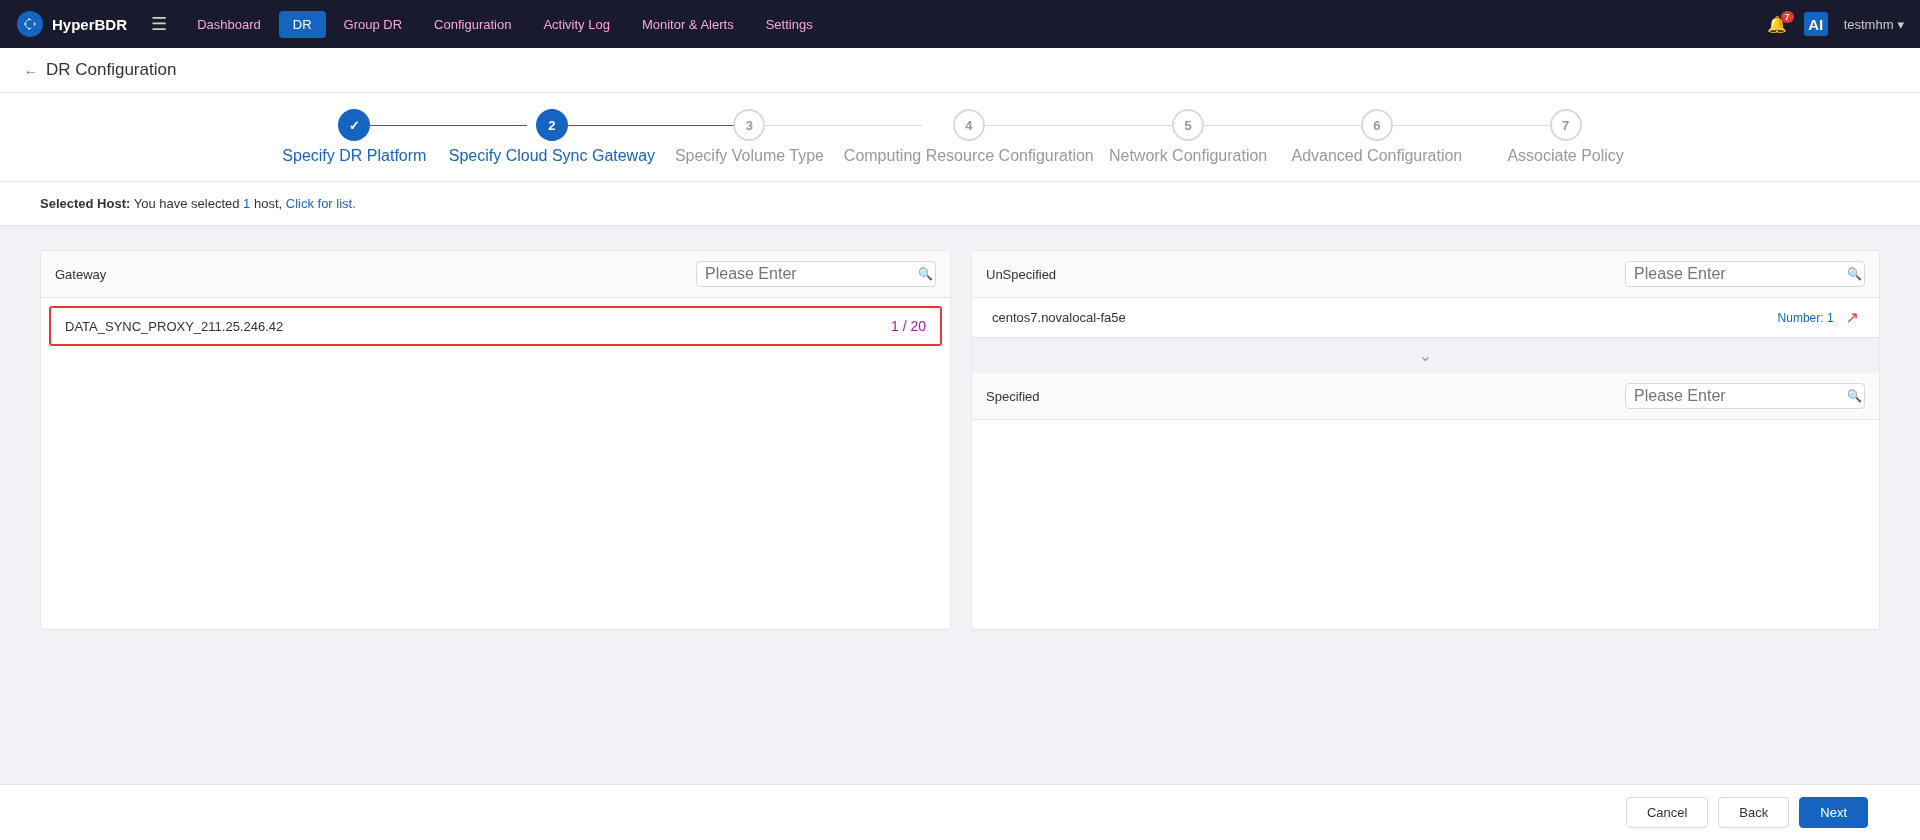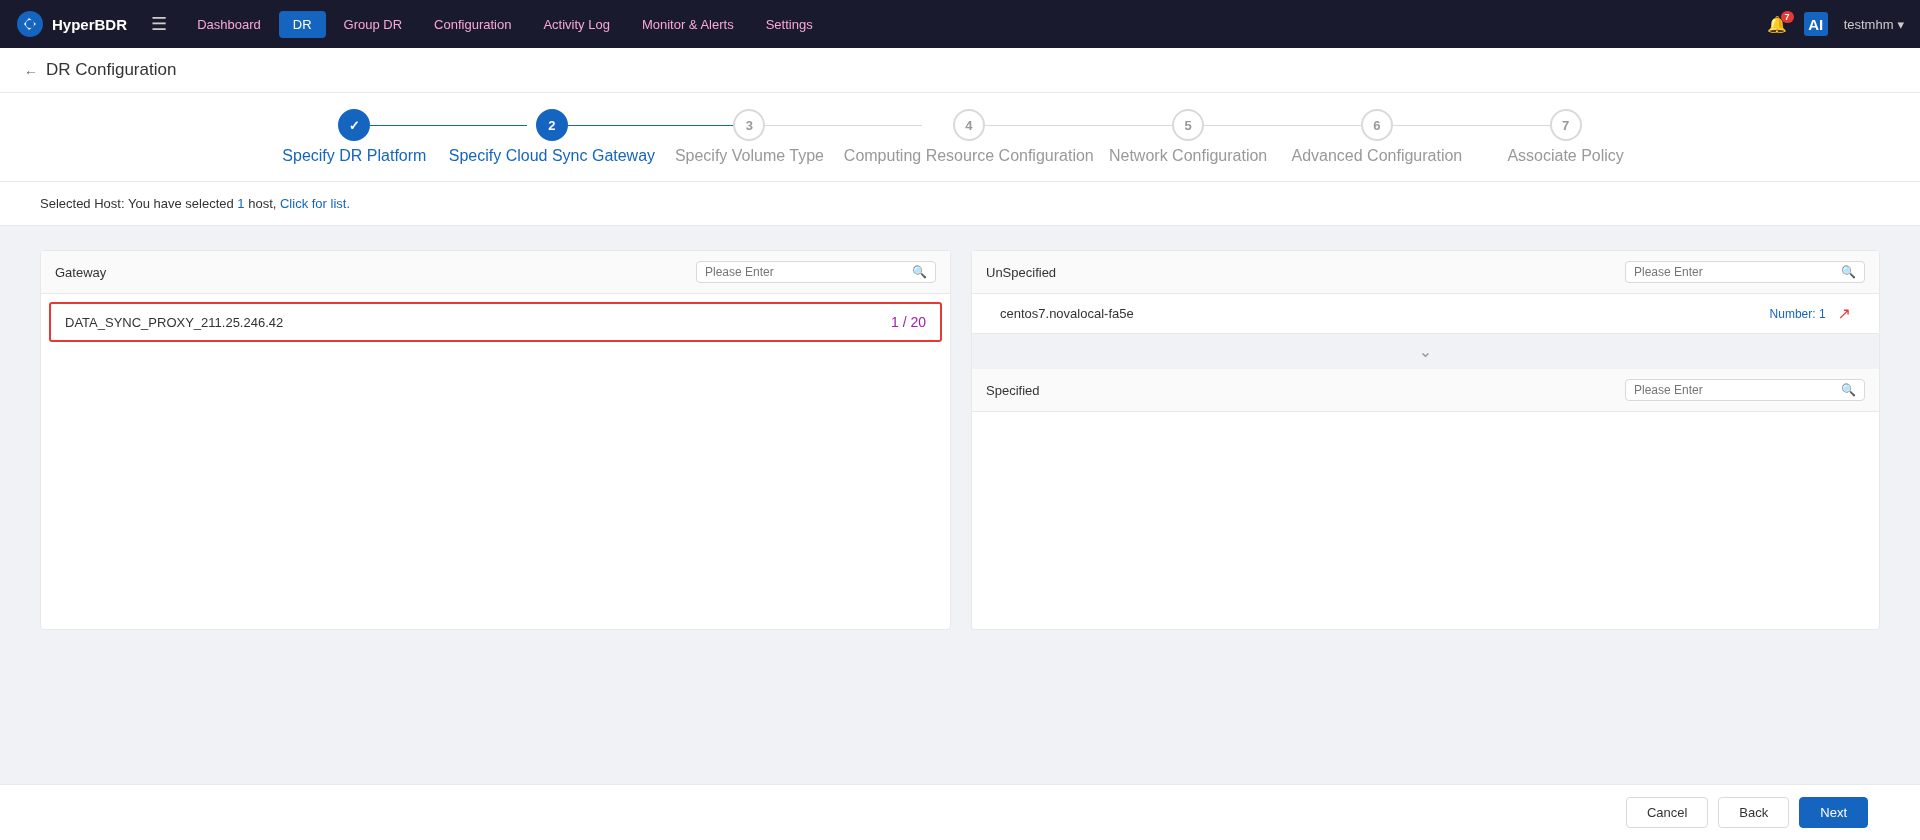--- a/index.html
+++ b/index.html
@@ -174,21 +174,21 @@
 
     
     .selected-host-bar {
       background: #fff;
       padding: 14px 40px;
       margin-bottom: 0;
       border-bottom: 1px solid #e8e8e8;
       font-size: 13px;
       color: #333;
     }
-    .selected-host-bar .host-label { font-weight: 400; text-align: right; }
+    .selected-host-bar .host-label { font-weight: 700; text-align: right; }
     .host-link { color: #1565c0; cursor: pointer; text-decoration: none; }
 
     
     .main-content {
       padding: 24px 40px;
       display: flex;
       gap: 20px;
     }
 
     
@@ -227,21 +227,21 @@
       border: 1px solid #d9d9d9;
       border-radius: 4px;
       background: #fff;
       padding: 3px 8px;
       gap: 6px;
       width: 240px;
     }
     .search-input {
       border: none;
       outline: none;
-      font-size: 12px;
+      font-size: 16px;
       color: #999;
       flex: 1;
       background: transparent;
     }
     .search-icon { color: #bbb; font-size: 12px; }
 
     
     .gateway-row {
       display: flex;
       align-items: center;
@@ -265,21 +265,21 @@
       border: 1px solid #e8e8e8;
       border-top: none;
       border-radius: 0 0 4px 4px;
       background: #fff;
       flex: 1;
     }
     .host-row {
       display: flex;
       align-items: center;
       justify-content: space-between;
-      padding: 10px 28px;
+      padding: 10px 20px;
     }
     .host-name { font-size: 13px; color: #333; }
     .host-number { font-size: 12px; color: #1565c0; }
     .arrow-btn {
       color: #e53935;
       font-size: 16px;
       cursor: pointer;
       margin-left: 8px;
     }
 

